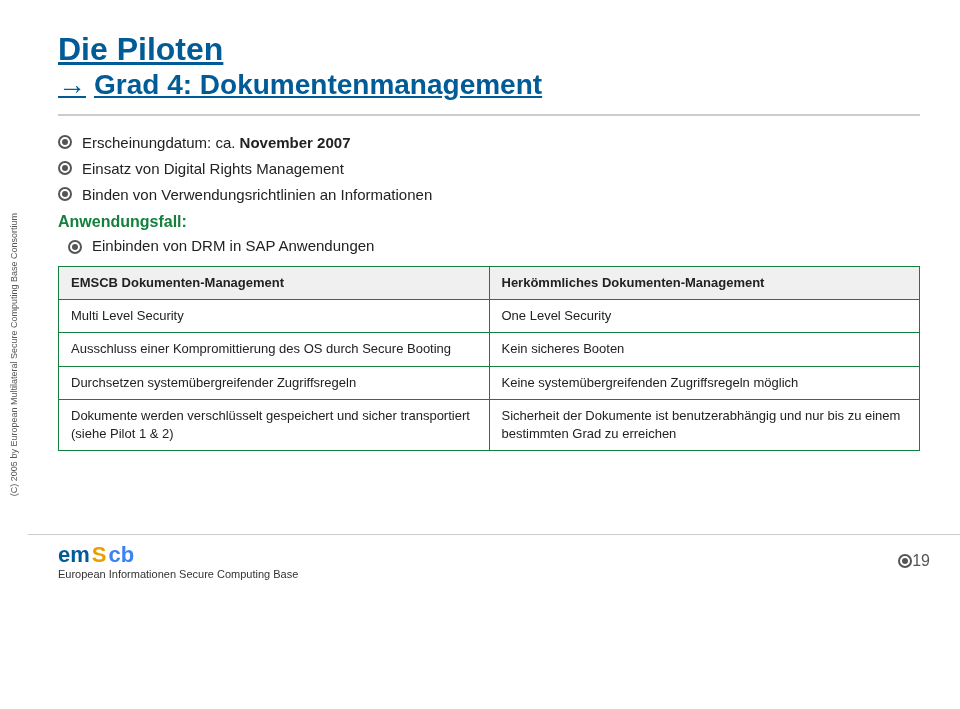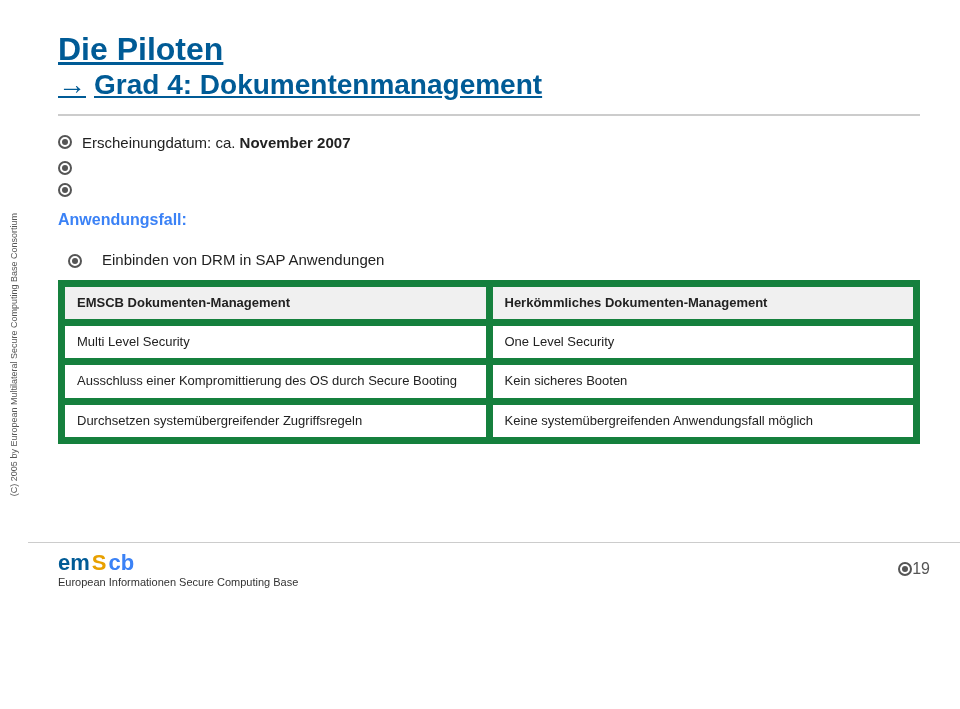--- a/index.html
+++ b/index.html
@@ -76,21 +76,21 @@
     
     .divider {
       border: none;
       border-top: 2px solid #cccccc;
       margin: 12px 0 16px 0;
     }
 
     
     .bullet-list {
       list-style: none;
-      margin-bottom: 14px;
+      margin-bottom: 8px;
     }
 
     .bullet-list li {
       display: flex;
       align-items: flex-start;
       gap: 10px;
       font-size: 15px;
       color: #222222;
       margin-bottom: 5px;
       line-height: 1.4;
@@ -118,59 +118,59 @@
     }
 
     
     .anwendungsfall {
       margin-bottom: 12px;
     }
 
     .anwendungsfall-title {
       font-size: 16px;
       font-weight: bold;
-      color: #3b82f6;
-      margin-bottom: 22px;
+      color: #15803d;
+      margin-bottom: 6px;
     }
 
     .anwendungsfall-item {
       display: flex;
       align-items: flex-start;
-      gap: 20px;
+      gap: 10px;
       font-size: 15px;
       color: #222222;
       margin-left: 10px;
     }
 
     
     .comparison-table {
       width: 100%;
       border-collapse: collapse;
       font-size: 13px;
       color: #222222;
     }
 
     .comparison-table td {
-      border: 7px solid #15803d;
+      border: 1px solid #15803d;
       padding: 7px 12px;
       vertical-align: top;
       line-height: 1.4;
       width: 50%;
     }
 
     .comparison-table tr:first-child td {
       font-weight: bold;
       background: #f0f0f0;
       font-size: 13px;
     }
 
     
     .footer {
       position: absolute;
-      bottom: 4px;
+      bottom: 12px;
       left: 28px;
       right: 0;
       height: 52px;
       border-top: 1px solid #cccccc;
       display: flex;
       align-items: center;
       justify-content: space-between;
       padding: 0 30px 0 30px;
     }
 
@@ -242,23 +242,25 @@
 
     <hr class="divider">
 
     <ul class="bullet-list">
       <li>
         <div class="bullet-dot-filled"></div>
         <span>Erscheinungdatum: ca. <strong>November 2007</strong></span>
       </li>
       <li>
         <div class="bullet-dot-filled"></div>
+        <span>Einsatz von Digital Rights Management</span>
       </li>
       <li>
         <div class="bullet-dot-filled"></div>
+        <span>Binden von Verwendungsrichtlinien an Informationen</span>
       </li>
     </ul>
 
     <div class="anwendungsfall">
       <div class="anwendungsfall-title">Anwendungsfall:</div>
       <div class="anwendungsfall-item">
         <div class="bullet-dot-filled"></div>
         <span>Einbinden von DRM in SAP Anwendungen</span>
       </div>
     </div>
@@ -272,21 +274,25 @@
         <tr>
           <td>Multi Level Security</td>
           <td>One Level Security</td>
         </tr>
         <tr>
           <td>Ausschluss einer Kompromittierung des OS durch Secure Booting</td>
           <td>Kein sicheres Booten</td>
         </tr>
         <tr>
           <td>Durchsetzen systemübergreifender Zugriffsregeln</td>
-          <td>Keine systemübergreifenden Anwendungsfall möglich</td>
+          <td>Keine systemübergreifenden Zugriffsregeln möglich</td>
+        </tr>
+        <tr>
+          <td>Dokumente werden verschlüsselt gespeichert und sicher transportiert (siehe Pilot 1 &amp; 2)</td>
+          <td>Sicherheit der Dokumente ist benutzerabhängig und nur bis zu einem bestimmten Grad zu erreichen</td>
         </tr>
       </tbody>
     </table>
 
   </div>
 
   <div class="footer">
     <div>
       <div class="footer-logo">
         <span class="logo-text logo-em">em</span>

